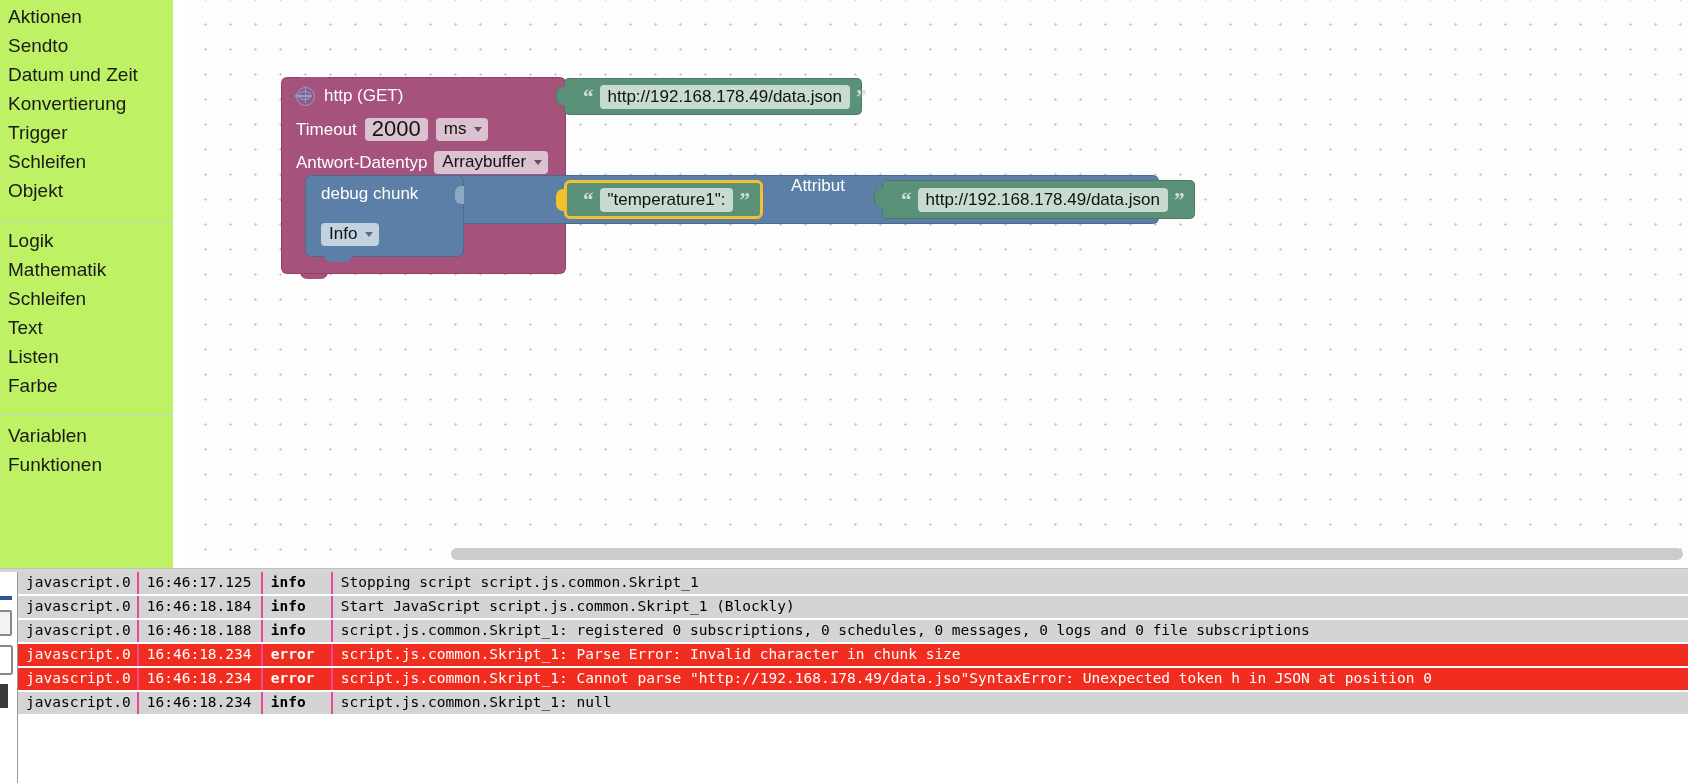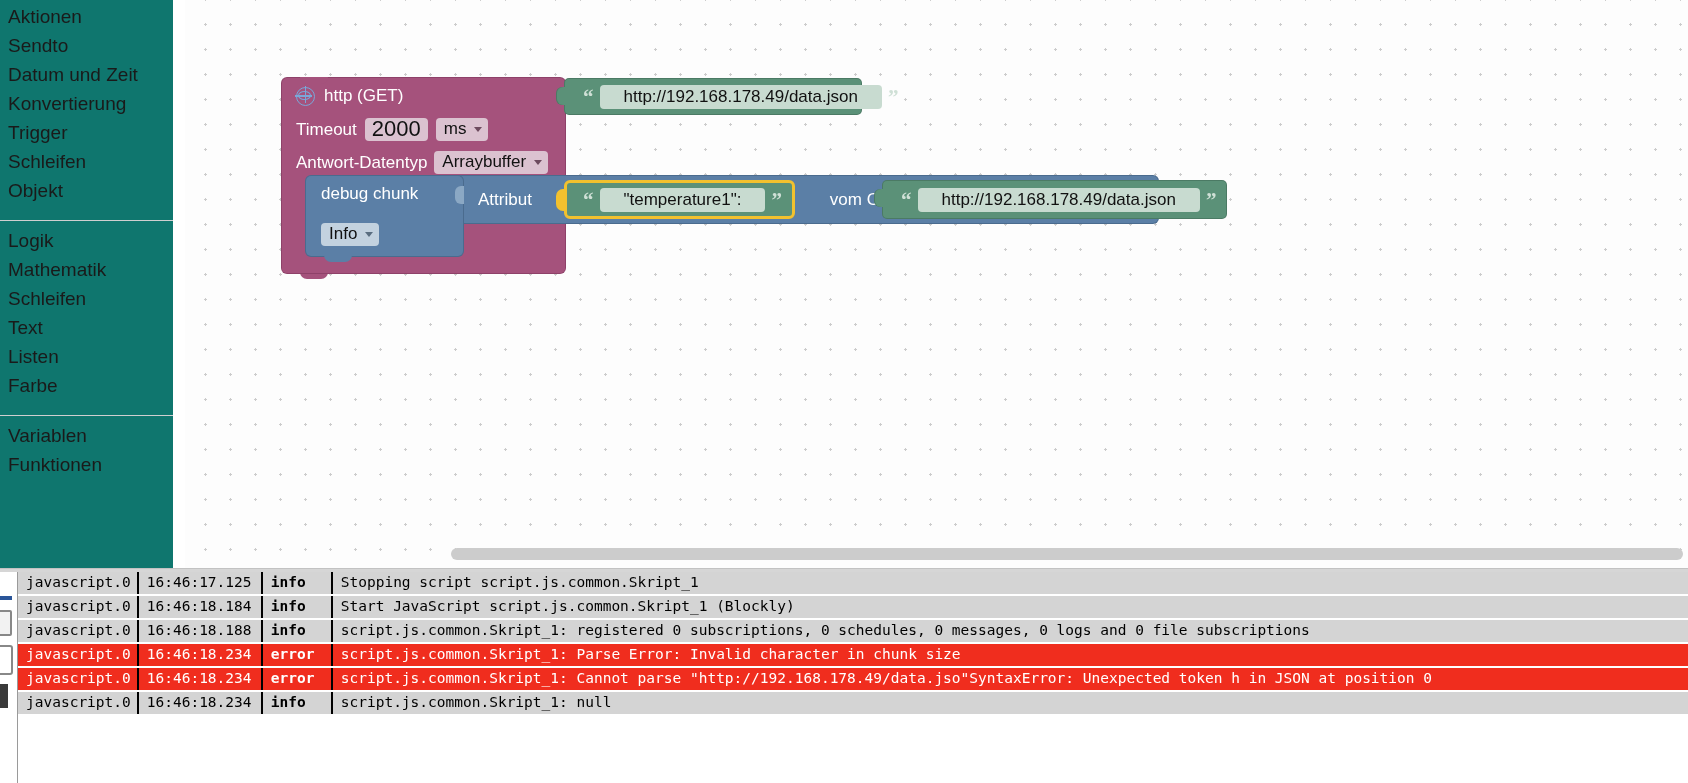--- a/index.html
+++ b/index.html
@@ -8,21 +8,21 @@
     overflow: hidden;
     background: #ffffff;
     font-family: "Liberation Sans", sans-serif;
   }
   #root { position: relative; width: 1688px; height: 783px; }
 
   
   .toolbox {
     position: absolute; left: 0; top: 0;
     width: 173px; height: 568px;
-    background: #0f766e;
+    background: #bef264;
     padding-top: 0px;
     box-sizing: border-box;
   }
   .tb-item {
     font-size: 19px;
     color: #1a1a1a;
     padding: 4px 0 4px 8px;
     line-height: 21px;
     white-space: nowrap;
     cursor: pointer;
@@ -126,21 +126,21 @@
   .plug-left {
     position: absolute; left: -8px; top: 8px;
     width: 9px; height: 18px;
     background: #5b9178; border-radius: 6px 0 0 6px;
     box-shadow: -1px 0 0 0 #4b7a64;
   }
   .quote { color: #cfe0d6; font-size: 21px; font-weight: bold; line-height: 12px;
            font-family: "Liberation Serif", serif; }
   .txt-field {
     background: #c8dbd0; color: #111; border-radius: 4px;
-    padding: 1px 24px 2px; font-size: 17px; line-height: 21px; white-space: nowrap;
+    padding: 1px 8px 2px; font-size: 17px; line-height: 21px; white-space: nowrap;
   }
 
   
   .blk-debug {
     left: 121px; top: 176px; width: 157px; height: 80px;
     background: #5b7fa6; border-radius: 5px;
     box-shadow: 0 0 0 1px #4a6b8e;
     z-index: 6;
   }
   .blk-debug-notch {
@@ -162,20 +162,21 @@
     width: 9px; height: 18px; background: #8ba8c4; border-radius: 6px 0 0 6px;
   }
 
   
   .blk-attr {
     left: 255px; top: 176px; width: 718px; height: 47px;
     background: #5b7fa6; border-radius: 5px;
     box-shadow: 0 0 0 1px #4a6b8e;
     display: flex; align-items: center;
     z-index: 5;
+    flex-direction: column;
   }
   .attr-lbl { color: #fff; font-size: 17px; margin-left: 38px; }
   .vom-lbl  { color: #fff; font-size: 17px; margin-left: 16px; }
 
   
   .blk-temp {
     position: absolute; left: 124px; top: 4px;
     height: 39px; background: #5b9178;
     border: 3px solid #f2c12e; border-radius: 6px;
     display: flex; align-items: center; gap: 6px; padding: 0 10px 0 16px;
@@ -229,21 +230,21 @@
 
   .logtable {
     position: absolute; left: 18px; top: 0; width: 1670px;
     border-collapse: collapse;
     font-family: "DejaVu Sans Mono", monospace;
     font-size: 14.5px;
   }
   .logtable td {
     padding: 2px 6px 3px 8px;
     white-space: nowrap;
-    border-right: 2px solid #000000;
+    border-right: 2px solid #ec4899;
     border-bottom: 2px solid #ffffff;
     line-height: 17px;
   }
   tr.lvl-info td { background: #d4d4d4; color: #000000; }
   tr.lvl-error td { background: #f02d1e; color: #ffffff; }
   td.c-src  { width: 100px; }
   td.c-time { width: 108px; }
   td.c-lvl  { width: 54px; font-weight: bold; }
   td.c-msg  { border-right: none; width: auto; }
 </style>

